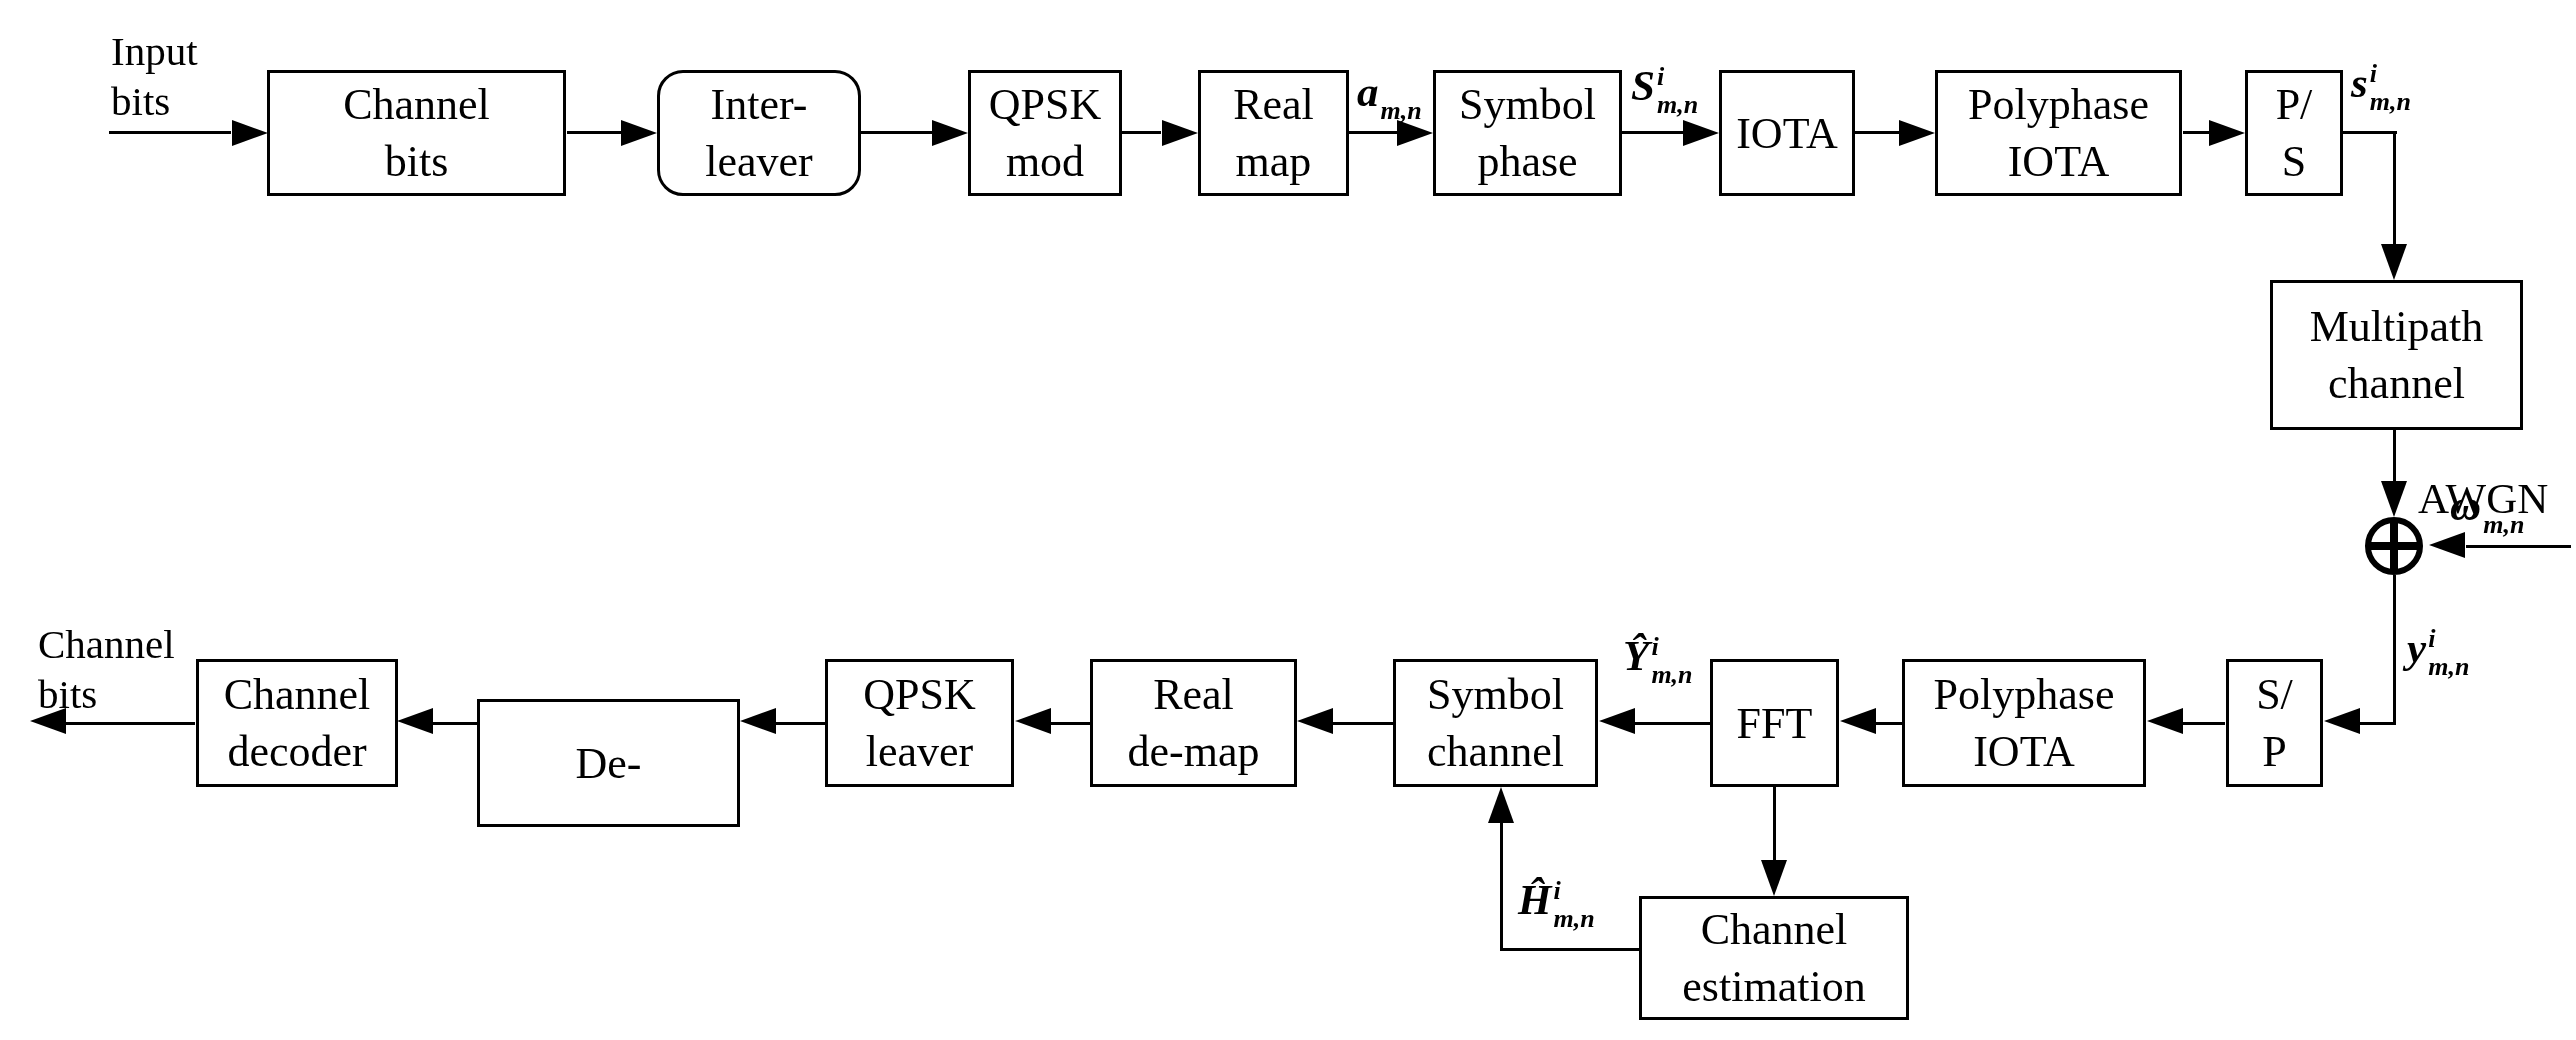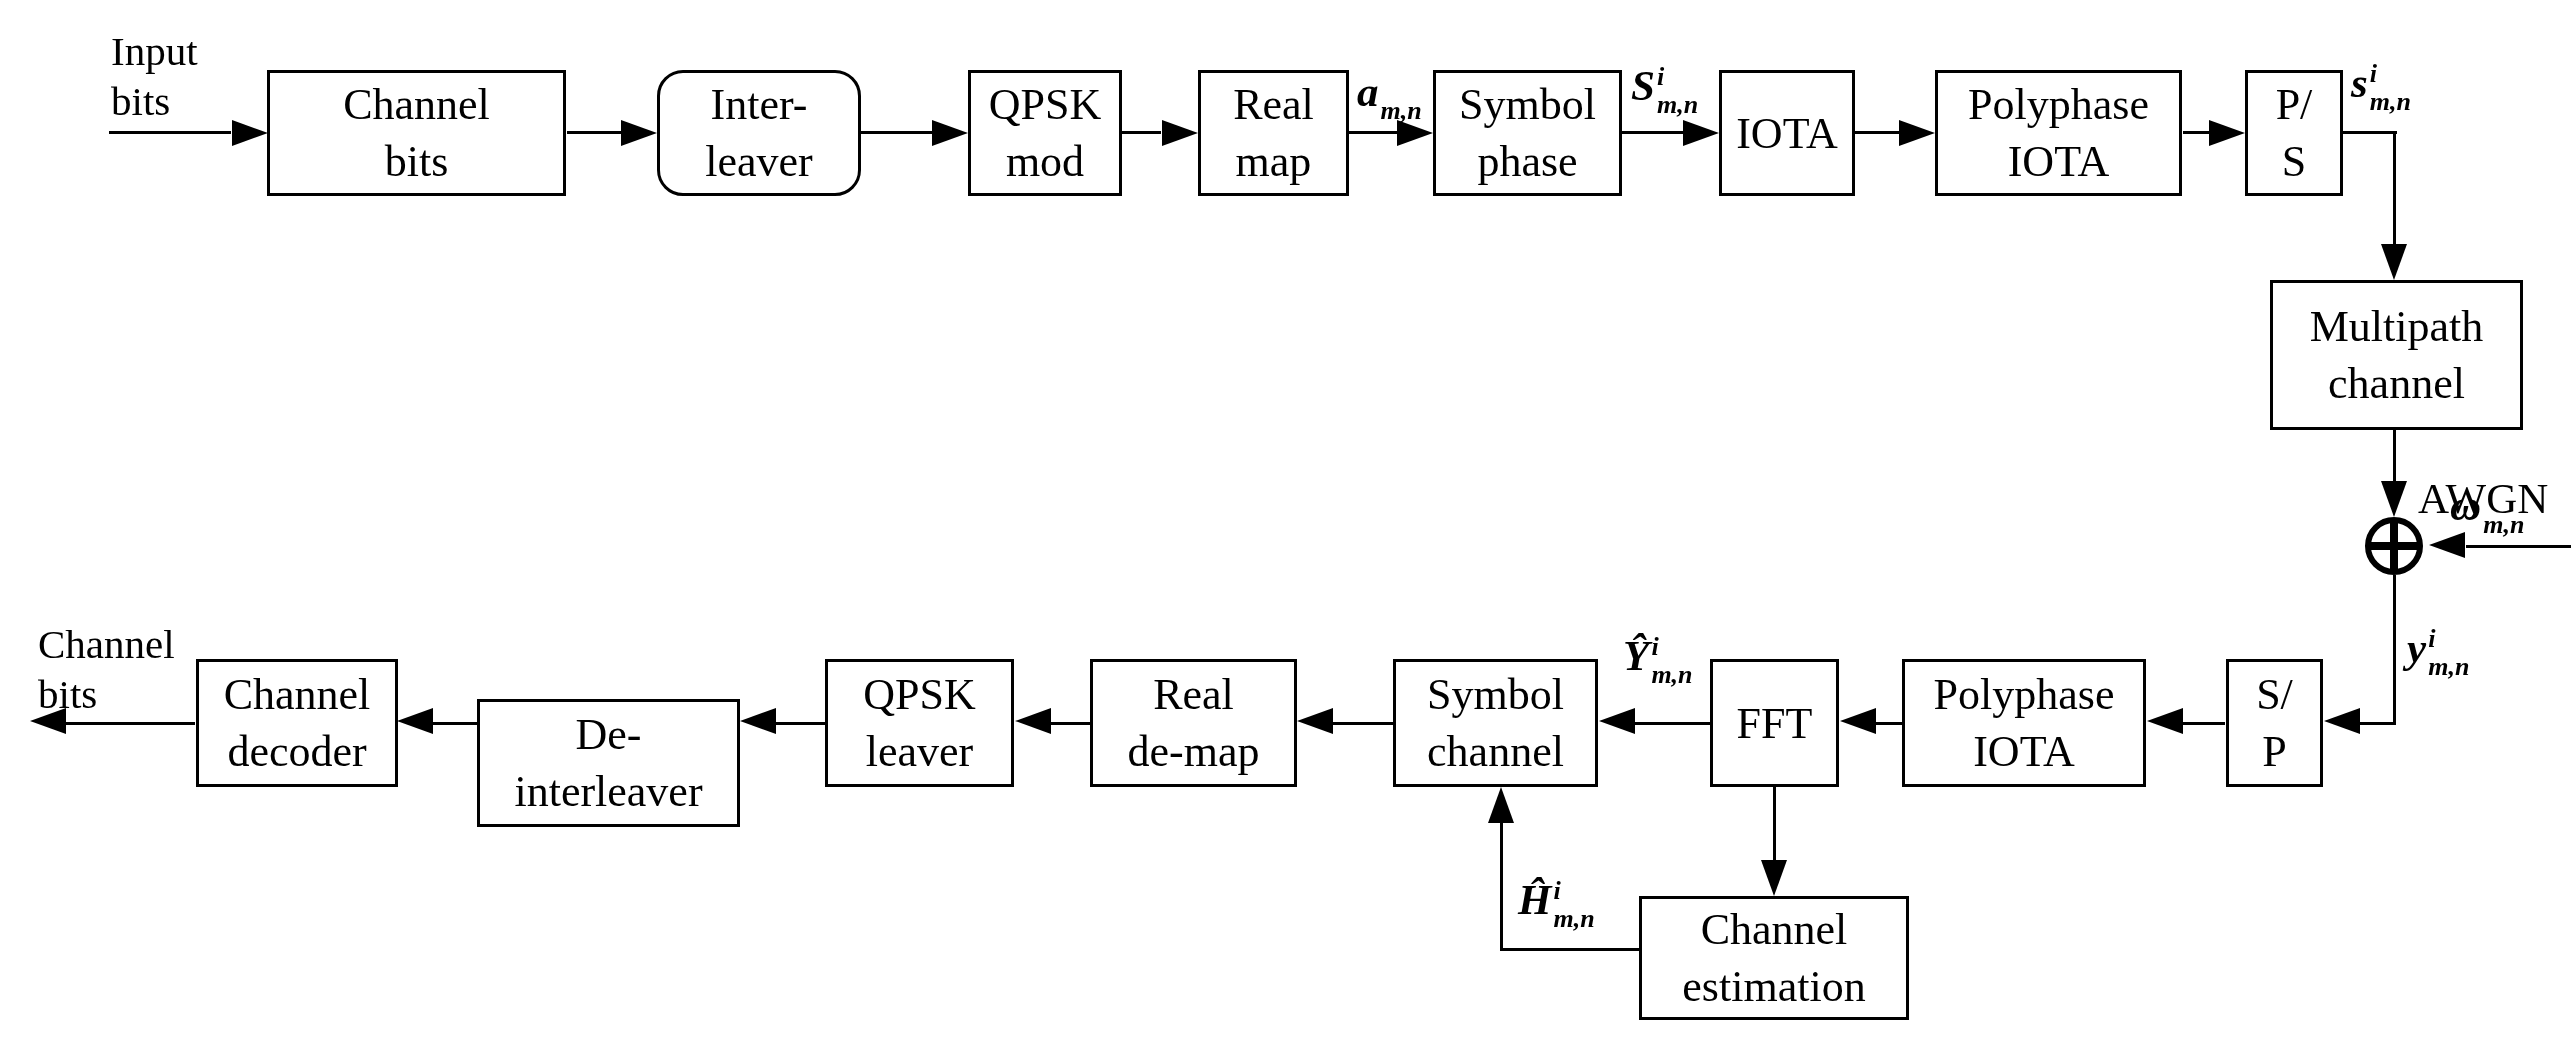--- a/index.html
+++ b/index.html
@@ -165,21 +165,20 @@
   <div class="box" style="left:1090px;top:659px;width:207px;height:128px;">
     <div class="bl">Real</div>
     <div class="bl">de-map</div>
   </div>
   <div class="box" style="left:825px;top:659px;width:189px;height:128px;">
     <div class="bl">QPSK</div>
     <div class="bl">leaver</div>
   </div>
   <div class="box" style="left:477px;top:659px;width:263px;height:128px;margin-top:40px;">
     <div class="bl">De-</div>
-    <div class="bl">interleaver</div>
   </div>
   <div class="box" style="left:196px;top:659px;width:202px;height:128px;">
     <div class="bl">Channel</div>
     <div class="bl">decoder</div>
   </div>
   <div class="box" style="left:1639px;top:896px;width:270px;height:124px;">
     <div class="bl">Channel</div>
     <div class="bl">estimation</div>
   </div>
 

